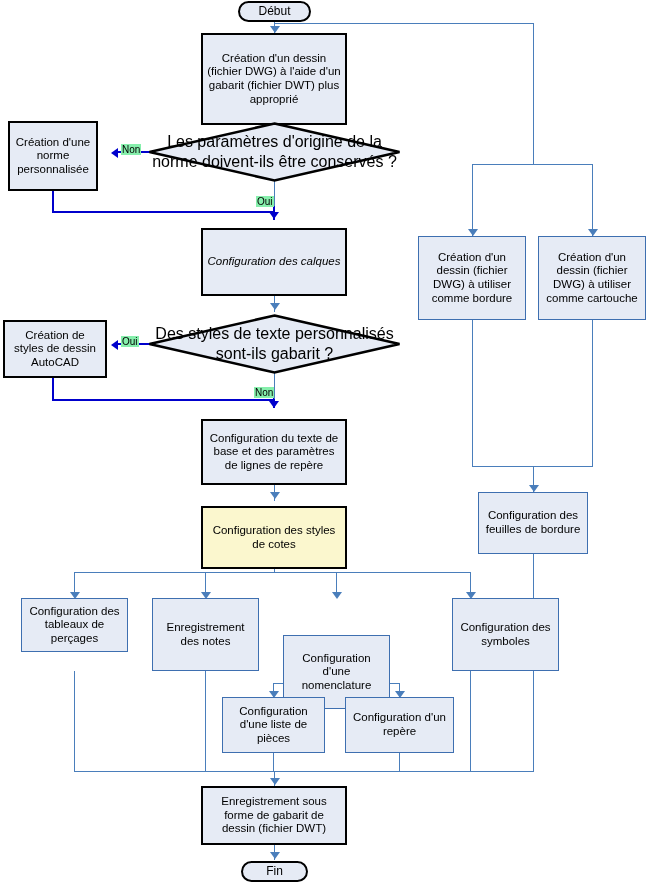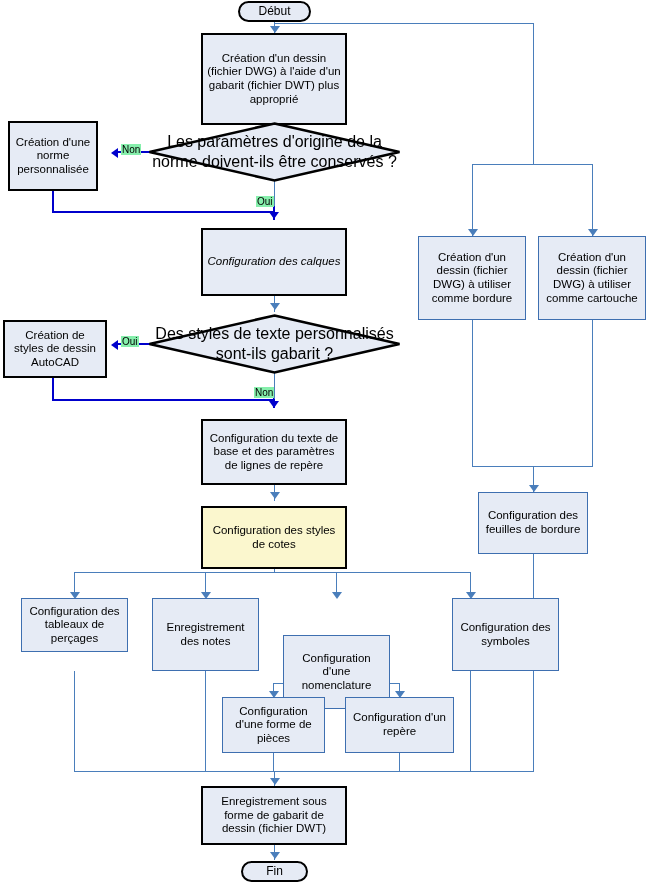--- a/index.html
+++ b/index.html
@@ -196,21 +196,21 @@
 
   <div class="node proc-thin" style="left:283px;top:598px;width:107px;height:74px;margin-top:37px;">
     <span>Configuration d'une nomenclature</span>
   </div>
 
   <div class="node proc-thin" style="left:416px;top:598px;width:107px;height:73px;margin-left:36px;">
     <span>Configuration des symboles</span>
   </div>
 
   <div class="node proc-thin" style="left:222px;top:697px;width:103px;height:56px;">
-    <span>Configuration d'une forme de pièces</span>
+    <span>Configuration d'une liste de pièces</span>
   </div>
 
   <div class="node proc-thin" style="left:345px;top:697px;width:109px;height:56px;">
     <span>Configuration d'un repère</span>
   </div>
 
   <div class="node proc-heavy" style="left:201px;top:786px;width:146px;height:59px;align-items:center;">
     <span>Enregistrement sous forme de gabarit de dessin (fichier DWT)</span>
   </div>
 

